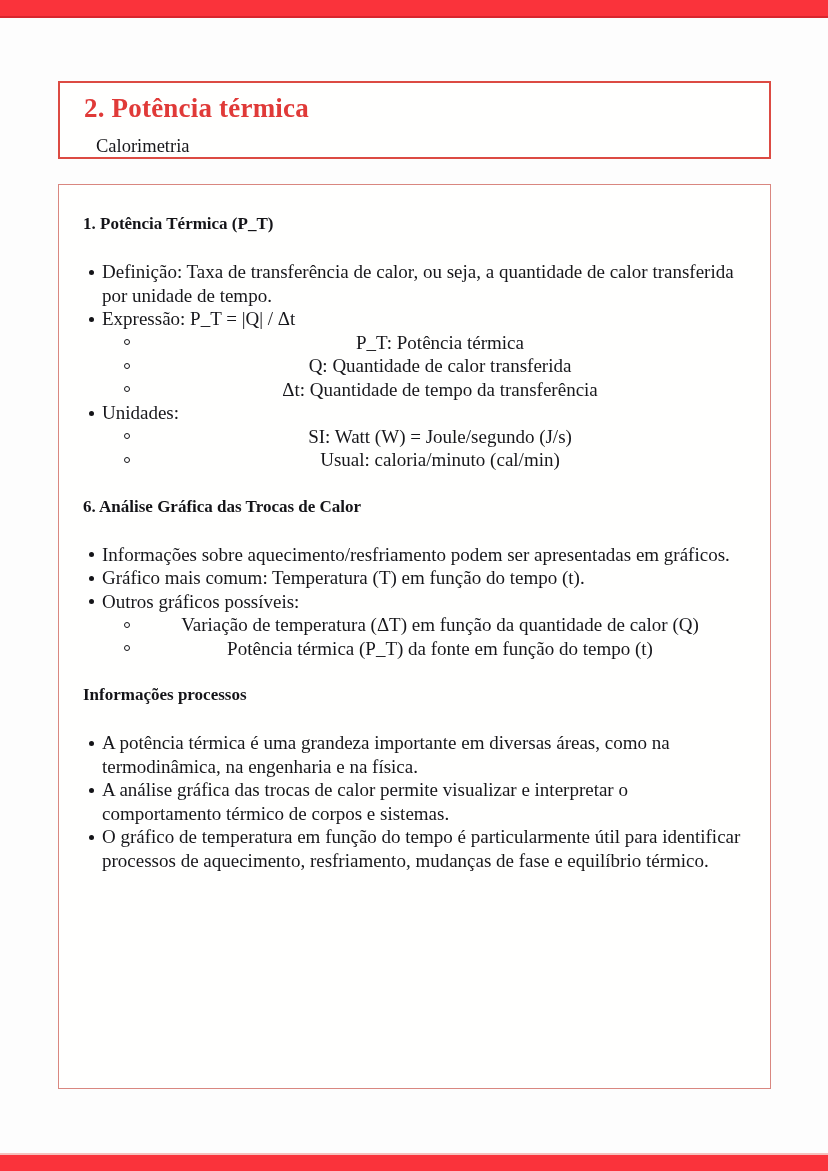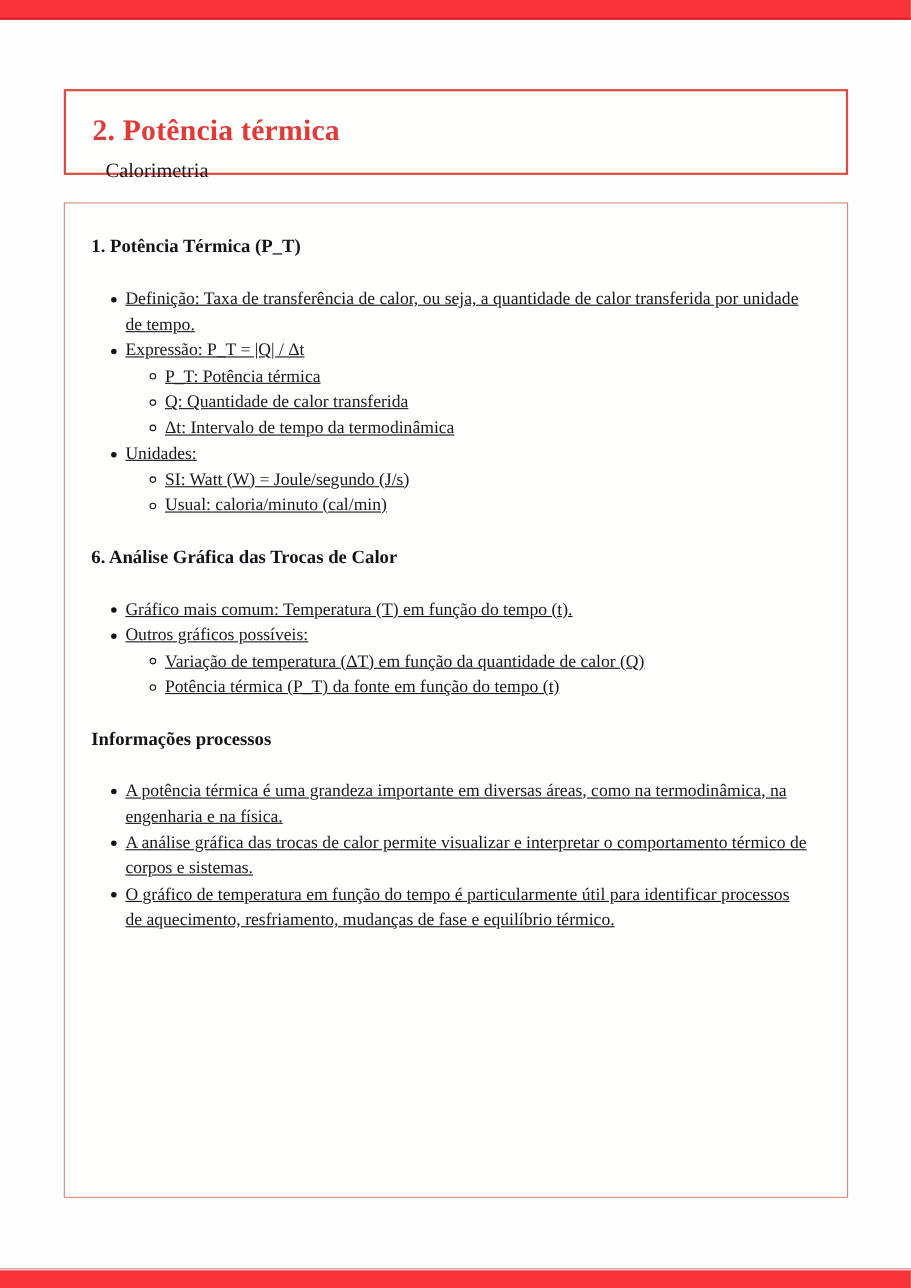--- a/index.html
+++ b/index.html
@@ -29,21 +29,21 @@
   .bottom-bar{
     position:absolute;bottom:0;left:0;width:828px;height:16px;
     background:var(--bar-red);
     border-top:2px solid #f6c0bd;
   }
   .title-box{
     position:absolute;left:58px;top:81px;width:713px;height:78px;
     box-sizing:border-box;
     border:2px solid var(--title-border);
     background:var(--card-bg);
-    padding:20px 20px 0 24px;
+    padding:10px 20px 0 24px;
   }
   .page-title{
     margin:0;
     font-size:27px;
     font-weight:700;
     line-height:1.12;
     color:var(--title-red);
     letter-spacing:0.2px;
   }
   .page-subtitle{
@@ -63,24 +63,23 @@
   .section + .section{margin-top:24px;}
   .section-heading{
     margin:0 0 26px 0;
     font-size:17px;
     font-weight:700;
     line-height:21px;
     color:#141418;
   }
   ul.bullet-list{
     list-style:none;
-    margin:12px;padding:0;
-    font-size:16px;
+    margin:0;padding:0;
+    font-size:19px;
     line-height:23.5px;
-    text-decoration:underline;
   }
   li.li-main{
     position:relative;
     padding-left:19px;
     max-width:640px;
   }
   li.li-main::before{
     content:"";
     position:absolute;
     left:6px;top:9.5px;
@@ -88,20 +87,21 @@
     border-radius:50%;
     background:#141418;
   }
   ul.sub-list{
     list-style:none;
     margin:0;padding:0;
   }
   li.li-sub{
     position:relative;
     padding-left:36px;
+    text-align:center;
   }
   li.li-sub::before{
     content:"";
     position:absolute;
     left:22px;top:8.5px;
     width:5px;height:5px;
     border-radius:50%;
     border:1px solid #141418;
     background:transparent;
     box-sizing:border-box;
@@ -120,32 +120,33 @@
 
 <main class="content-box">
   <div id="sections-container">
   <section class="section">
     <h3 class="section-heading">1. Potência Térmica (P_T)</h3>
     <ul class="bullet-list">
           <li class="li-main"><span class="li-text">Definição: Taxa de transferência de calor, ou seja, a quantidade de calor transferida por unidade de tempo.</span></li>
           <li class="li-main"><span class="li-text">Expressão: P_T = |Q| / Δt</span><ul class="sub-list">
               <li class="li-sub">P_T: Potência térmica</li>
               <li class="li-sub">Q: Quantidade de calor transferida</li>
-              <li class="li-sub">Δt: Intervalo de tempo da termodinâmica</li>
+              <li class="li-sub">Δt: Quantidade de tempo da transferência</li>
             </ul></li>
           <li class="li-main"><span class="li-text">Unidades:</span><ul class="sub-list">
               <li class="li-sub">SI: Watt (W) = Joule/segundo (J/s)</li>
               <li class="li-sub">Usual: caloria/minuto (cal/min)</li>
             </ul></li>
         </ul>
   </section>
 
   <section class="section">
     <h3 class="section-heading">6. Análise Gráfica das Trocas de Calor</h3>
     <ul class="bullet-list">
+          <li class="li-main"><span class="li-text">Informações sobre aquecimento/resfriamento podem ser apresentadas em gráficos.</span></li>
           <li class="li-main"><span class="li-text">Gráfico mais comum: Temperatura (T) em função do tempo (t).</span></li>
           <li class="li-main"><span class="li-text">Outros gráficos possíveis:</span><ul class="sub-list">
               <li class="li-sub">Variação de temperatura (ΔT) em função da quantidade de calor (Q)</li>
               <li class="li-sub">Potência térmica (P_T) da fonte em função do tempo (t)</li>
             </ul></li>
         </ul>
   </section>
 
   <section class="section">
     <h3 class="section-heading">Informações processos</h3>

